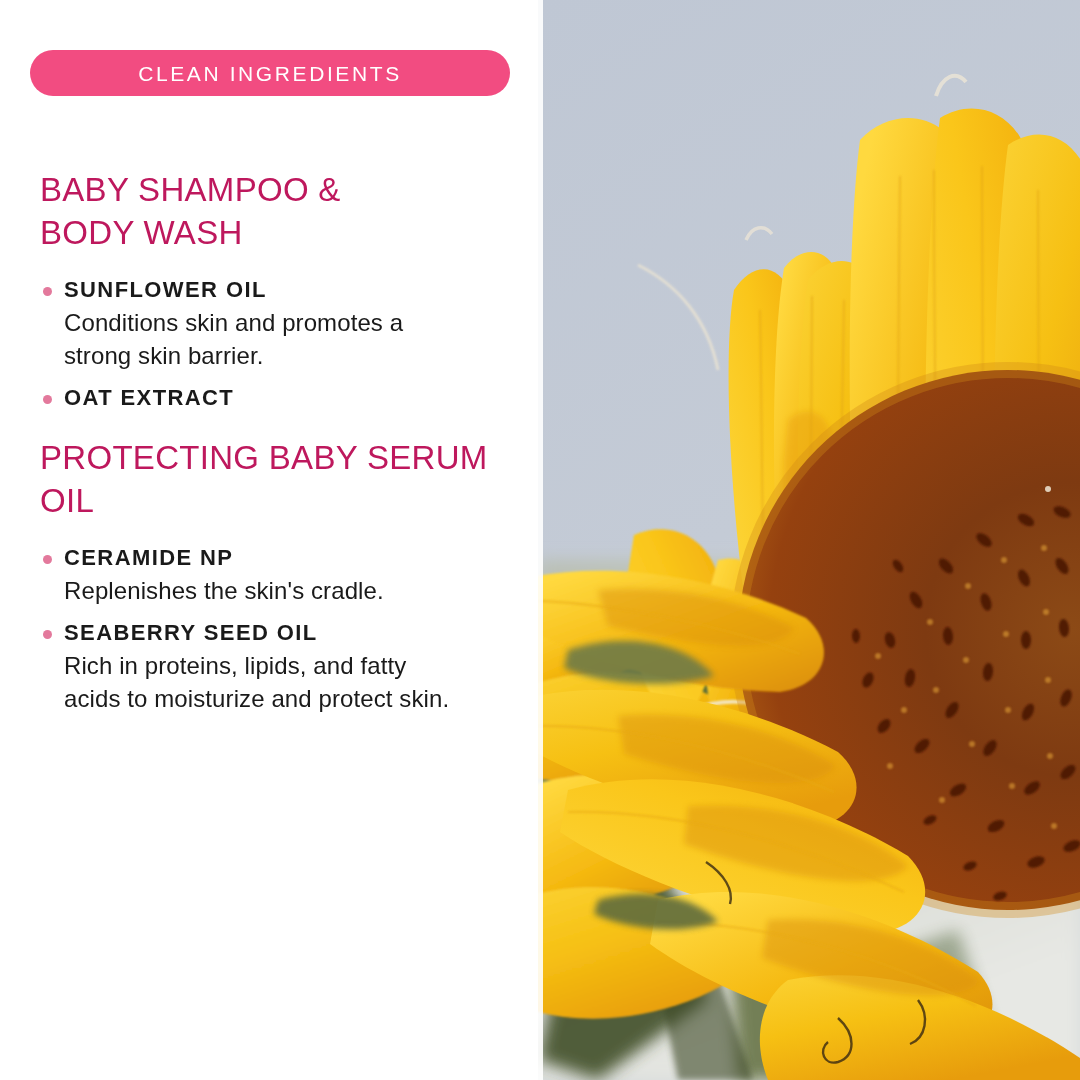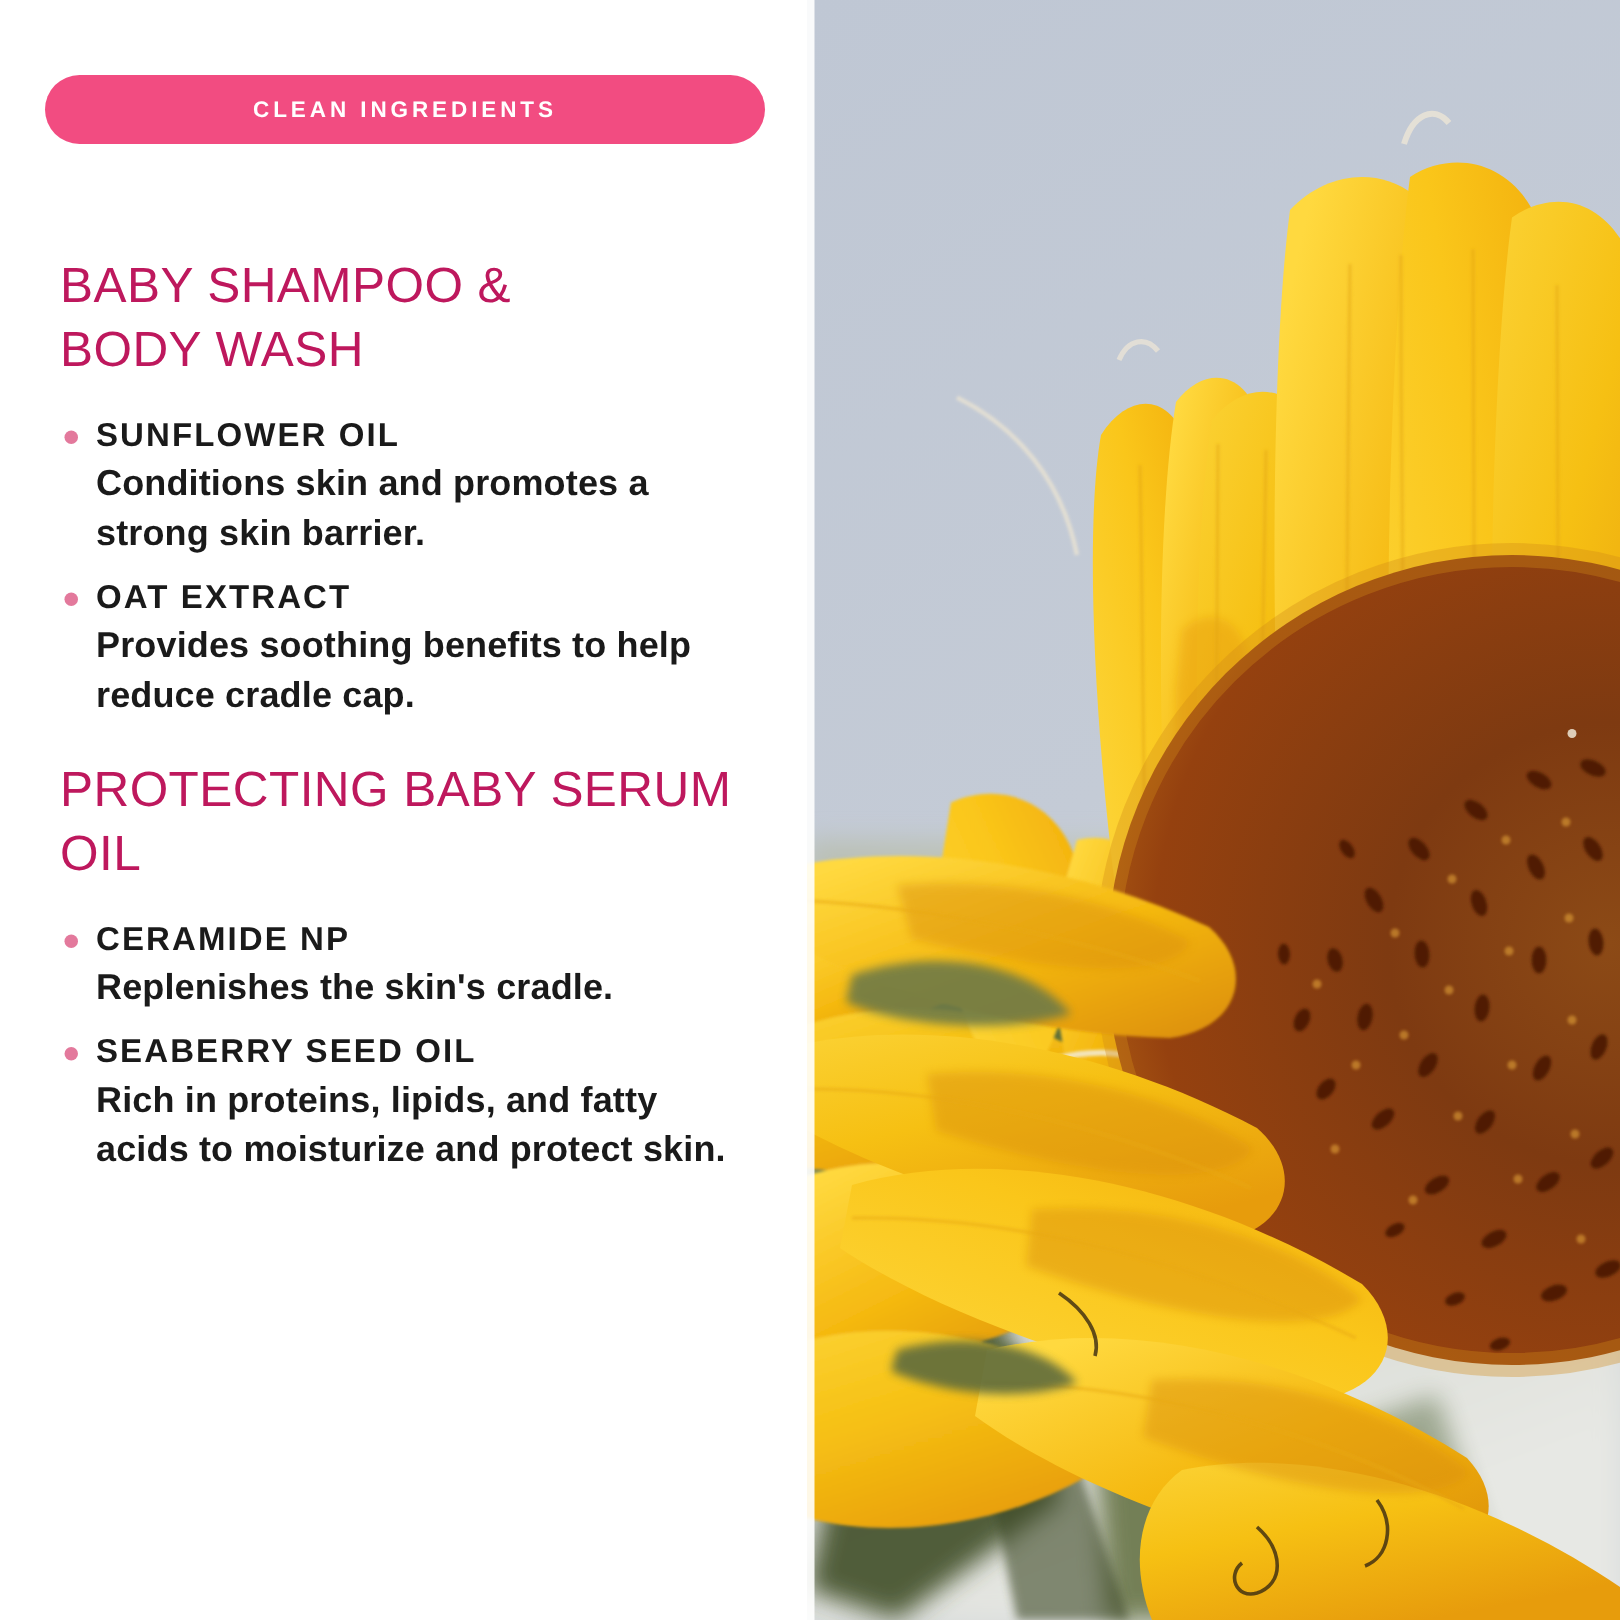--- a/index.html
+++ b/index.html
@@ -39,22 +39,22 @@
     width: 480px;
     height: 46px;
     border-radius: 23px;
     background: #F24C81;
     display: flex;
     align-items: center;
     justify-content: center;
   }
   .badge-label {
     color: #ffffff;
-    font-size: 15px;
-    font-weight: 700;
+    font-size: 21px;
+    font-weight: 400;
     letter-spacing: 2.6px;
     line-height: 1;
     white-space: nowrap;
     font-family: "Liberation Sans", sans-serif;
   }
 
   .content {
     position: absolute;
     left: 40px;
     top: 168px;
@@ -110,21 +110,21 @@
     font-weight: bold;
     letter-spacing: 1.4px;
     line-height: 28px;
     color: #1a1a1a;
     margin: 0 0 2px 0;
   }
 
   .ingredient-desc {
     font-family: "Liberation Sans", sans-serif;
     font-size: 24px;
-    font-weight: 700;
+    font-weight: 400;
     line-height: 33px;
     letter-spacing: 0.1px;
     color: #1a1a1a;
     margin: 0;
     max-width: 450px;
   }
 
   
   .photo-panel {
     position: relative;
@@ -161,24 +161,20 @@
             <div class="ingredient-name">SUNFLOWER OIL</div>
             <p class="ingredient-desc">
               <span>Conditions skin and promotes a</span><br>
               <span>strong skin barrier.</span>
             </p>
           </li>
 
           <li class="ingredient">
             <span class="bullet-dot"></span>
             <div class="ingredient-name">OAT EXTRACT</div>
-            <p class="ingredient-desc">
-              <span>Provides soothing benefits to help</span><br>
-              <span>reduce cradle cap.</span>
-            </p>
           </li>
 
         </ul>
       </div>
 
       <div class="section">
         <h2 class="section-title">
           <span>PROTECTING BABY SERUM</span><br>
           <span>OIL</span>
         </h2>

